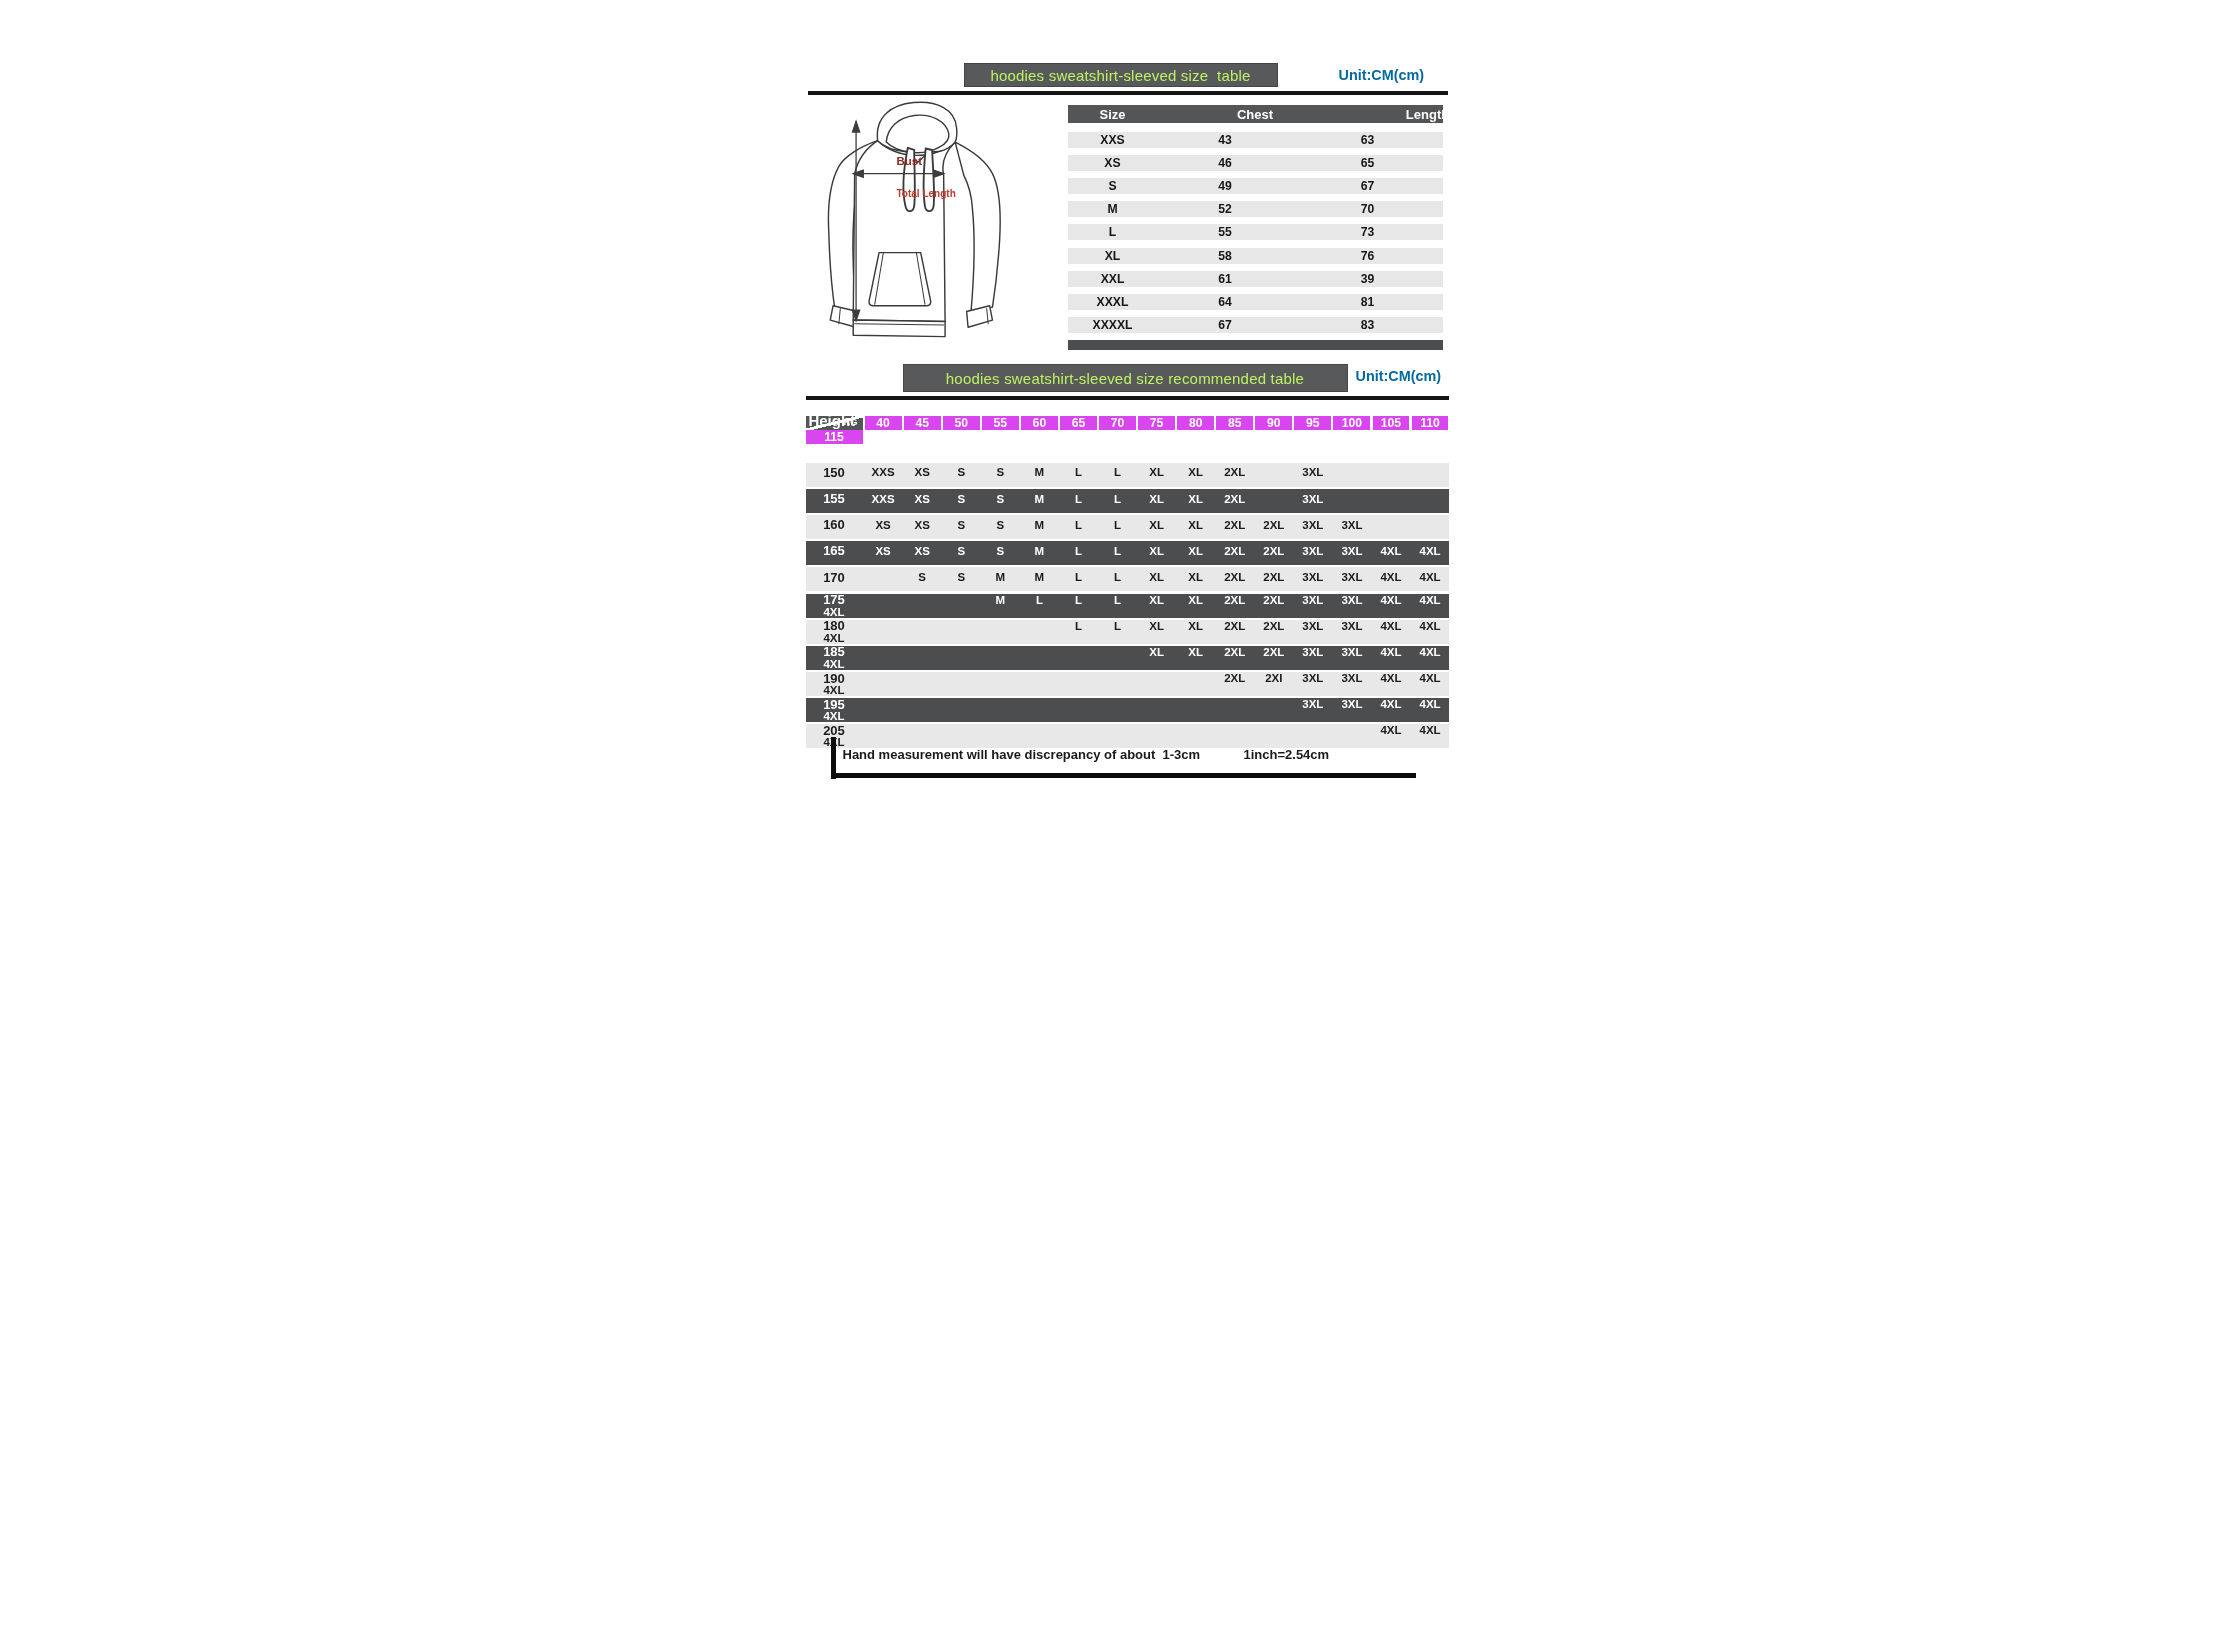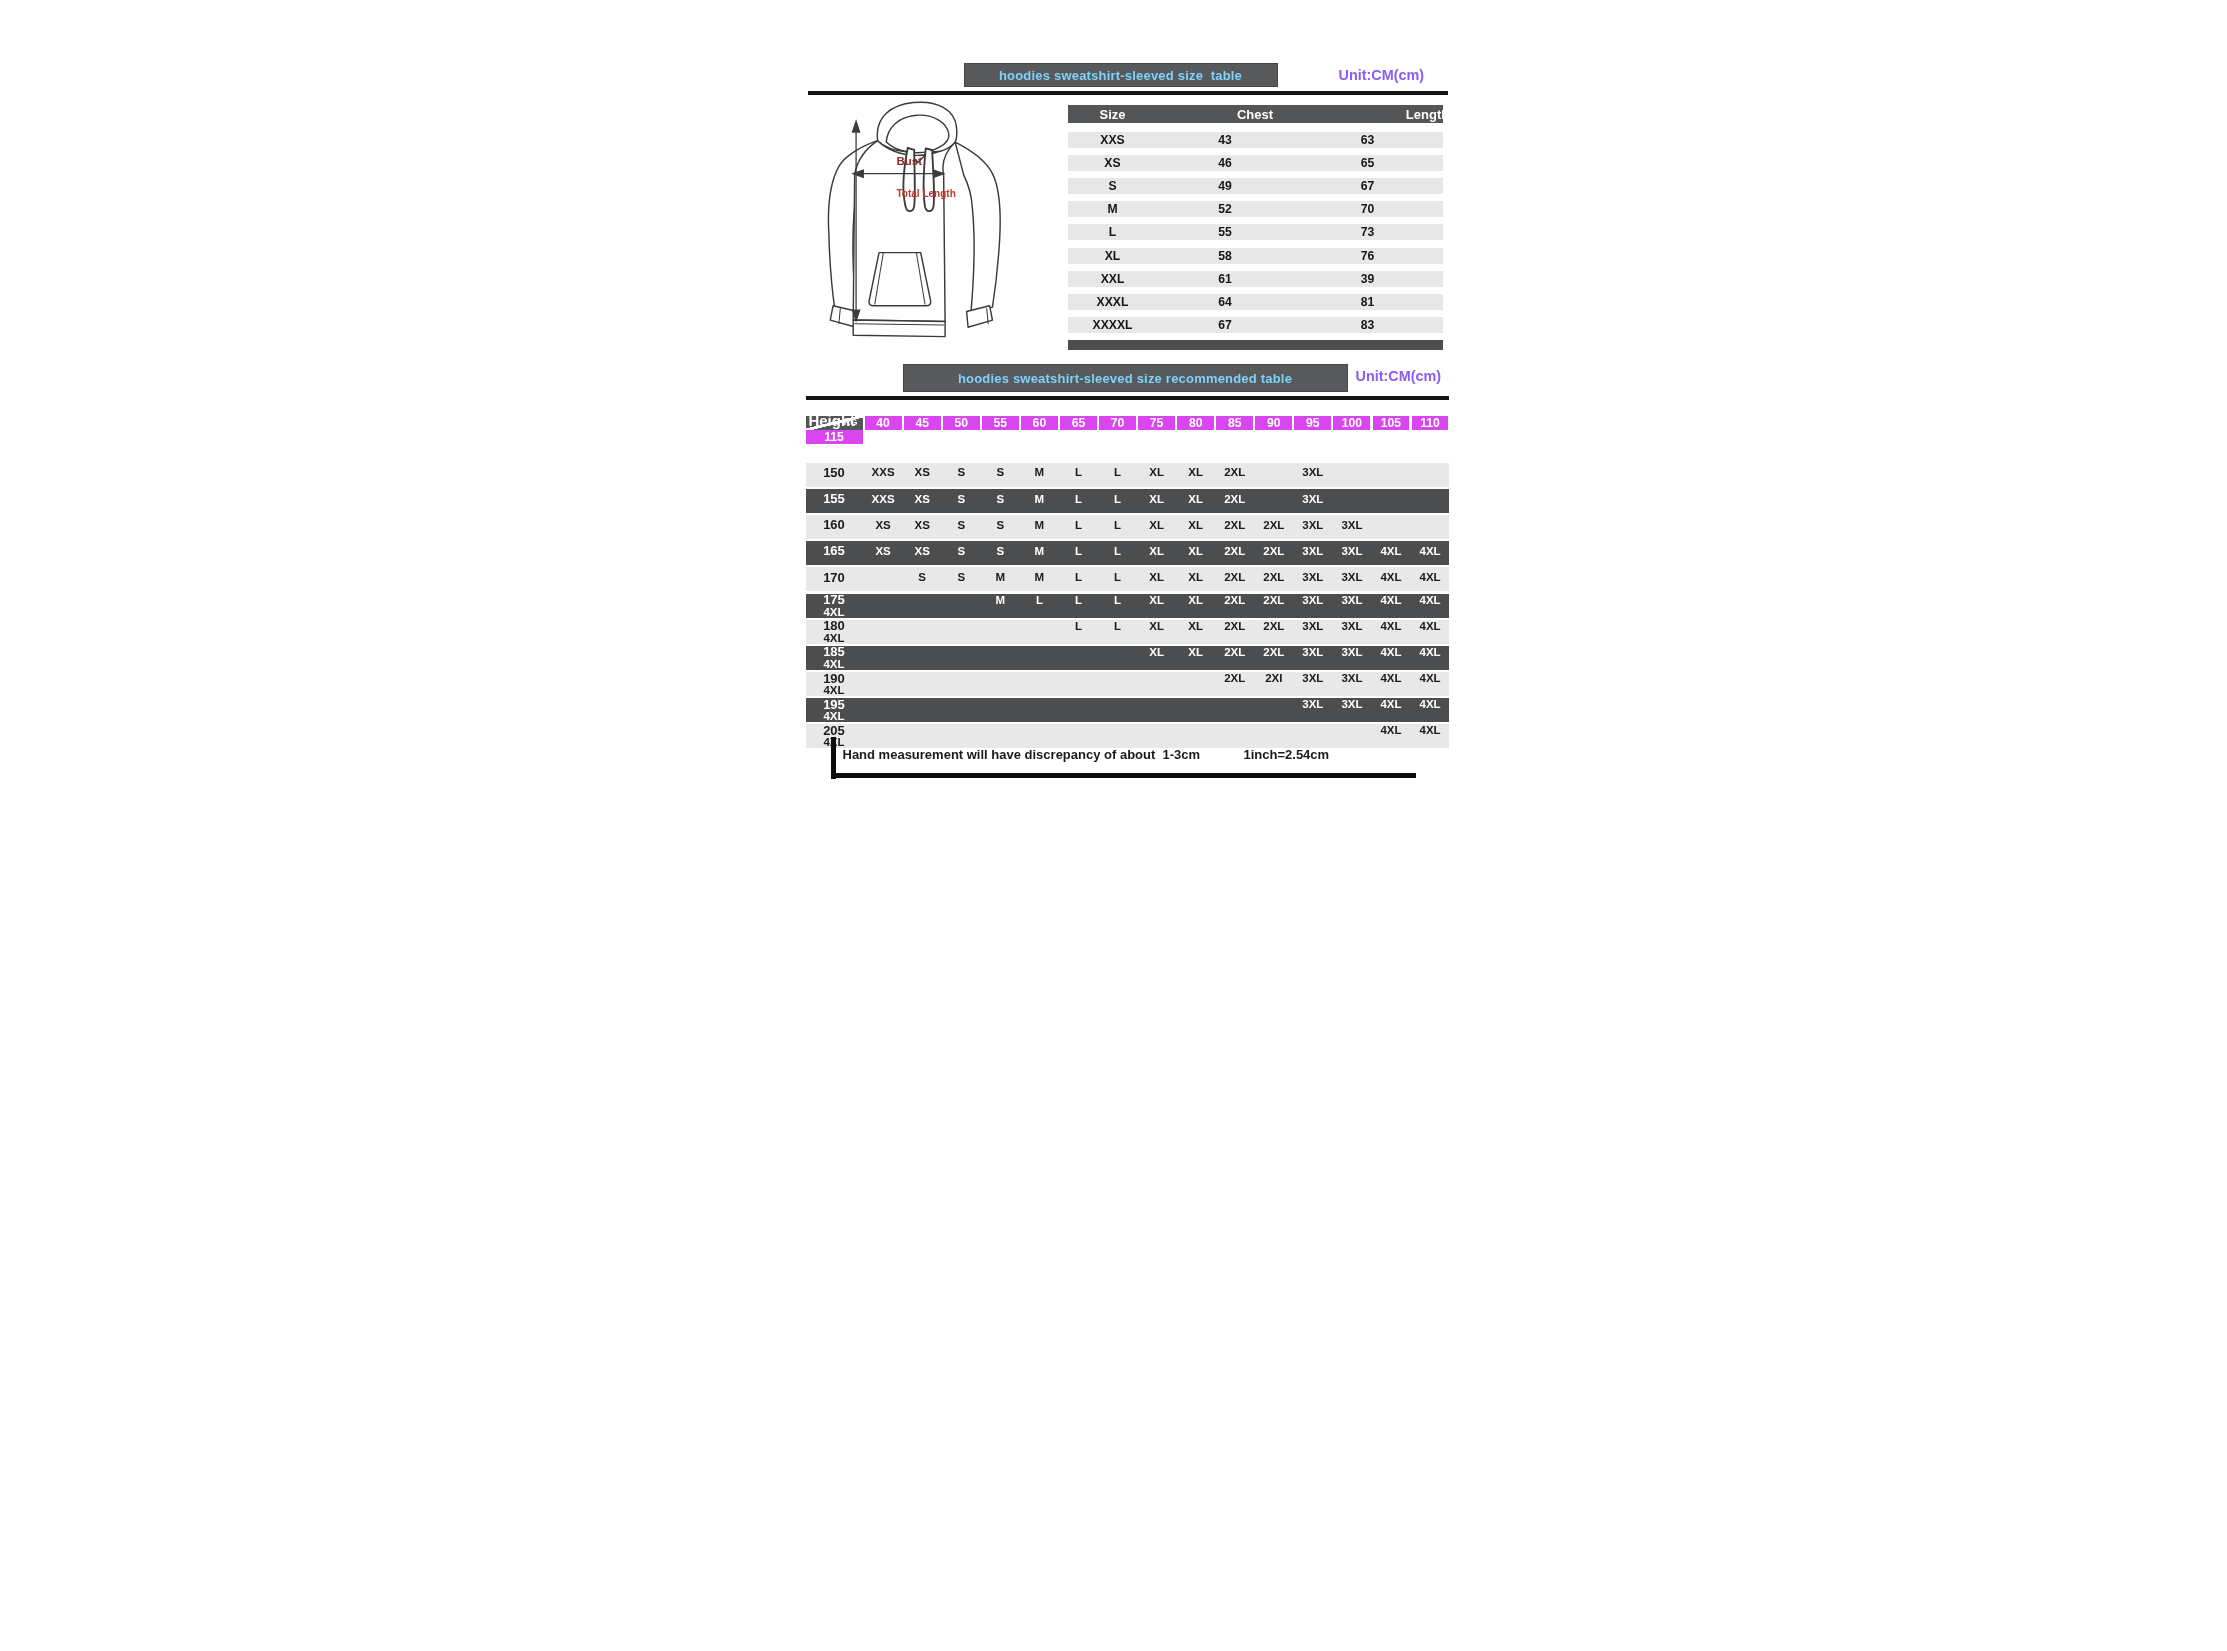--- a/index.html
+++ b/index.html
@@ -1,24 +1,24 @@
 <!DOCTYPE html>
 <html style="font-size:11.5px"><head>
 <meta charset="utf-8">
 <style>
   html,body{margin:0;padding:0;background:#ffffff;}
   body{font-family:"Liberation Sans","DejaVu Sans",sans-serif;color:#1a1a1a;}
   #canvas{position:relative;width:1114px;height:826px;background:#fff;margin:0 auto;overflow:hidden;}
 
   
   .title-bar{position:absolute;background:#58595b;border:1.4px solid #454547;display:flex;align-items:center;justify-content:center;box-sizing:border-box;}
-  .title-bar .t{color:#7dd3fc;font-weight:bold;font-size:13px;letter-spacing:0.2px;white-space:pre;}
+  .title-bar .t{color:#bef264;font-weight:normal;font-size:15px;letter-spacing:0.2px;white-space:pre;}
   #title1{left:407px;top:63px;width:314px;height:24.4px;}
   #title2{left:346px;top:364px;width:445px;height:28px;}
-  .unit{position:absolute;font-weight:bold;font-size:14.4px;color:#8b5cf6;}
+  .unit{position:absolute;font-weight:bold;font-size:14.4px;color:#0369a1;}
   #unit1{left:782px;top:67px;}
   #unit2{left:799px;top:368px;}
   .rule{position:absolute;height:3.6px;background:#151515;}
   #rule1{left:251px;top:91px;width:640px;}
   #rule2{left:249px;top:396px;width:643px;}
 
   
   #hoodie{position:absolute;left:266px;top:99px;width:237px;height:262px;}
   #hoodie svg{position:absolute;left:0;top:0;}
   .diagram-label{position:absolute;font-weight:bold;padding-left:40px;}

